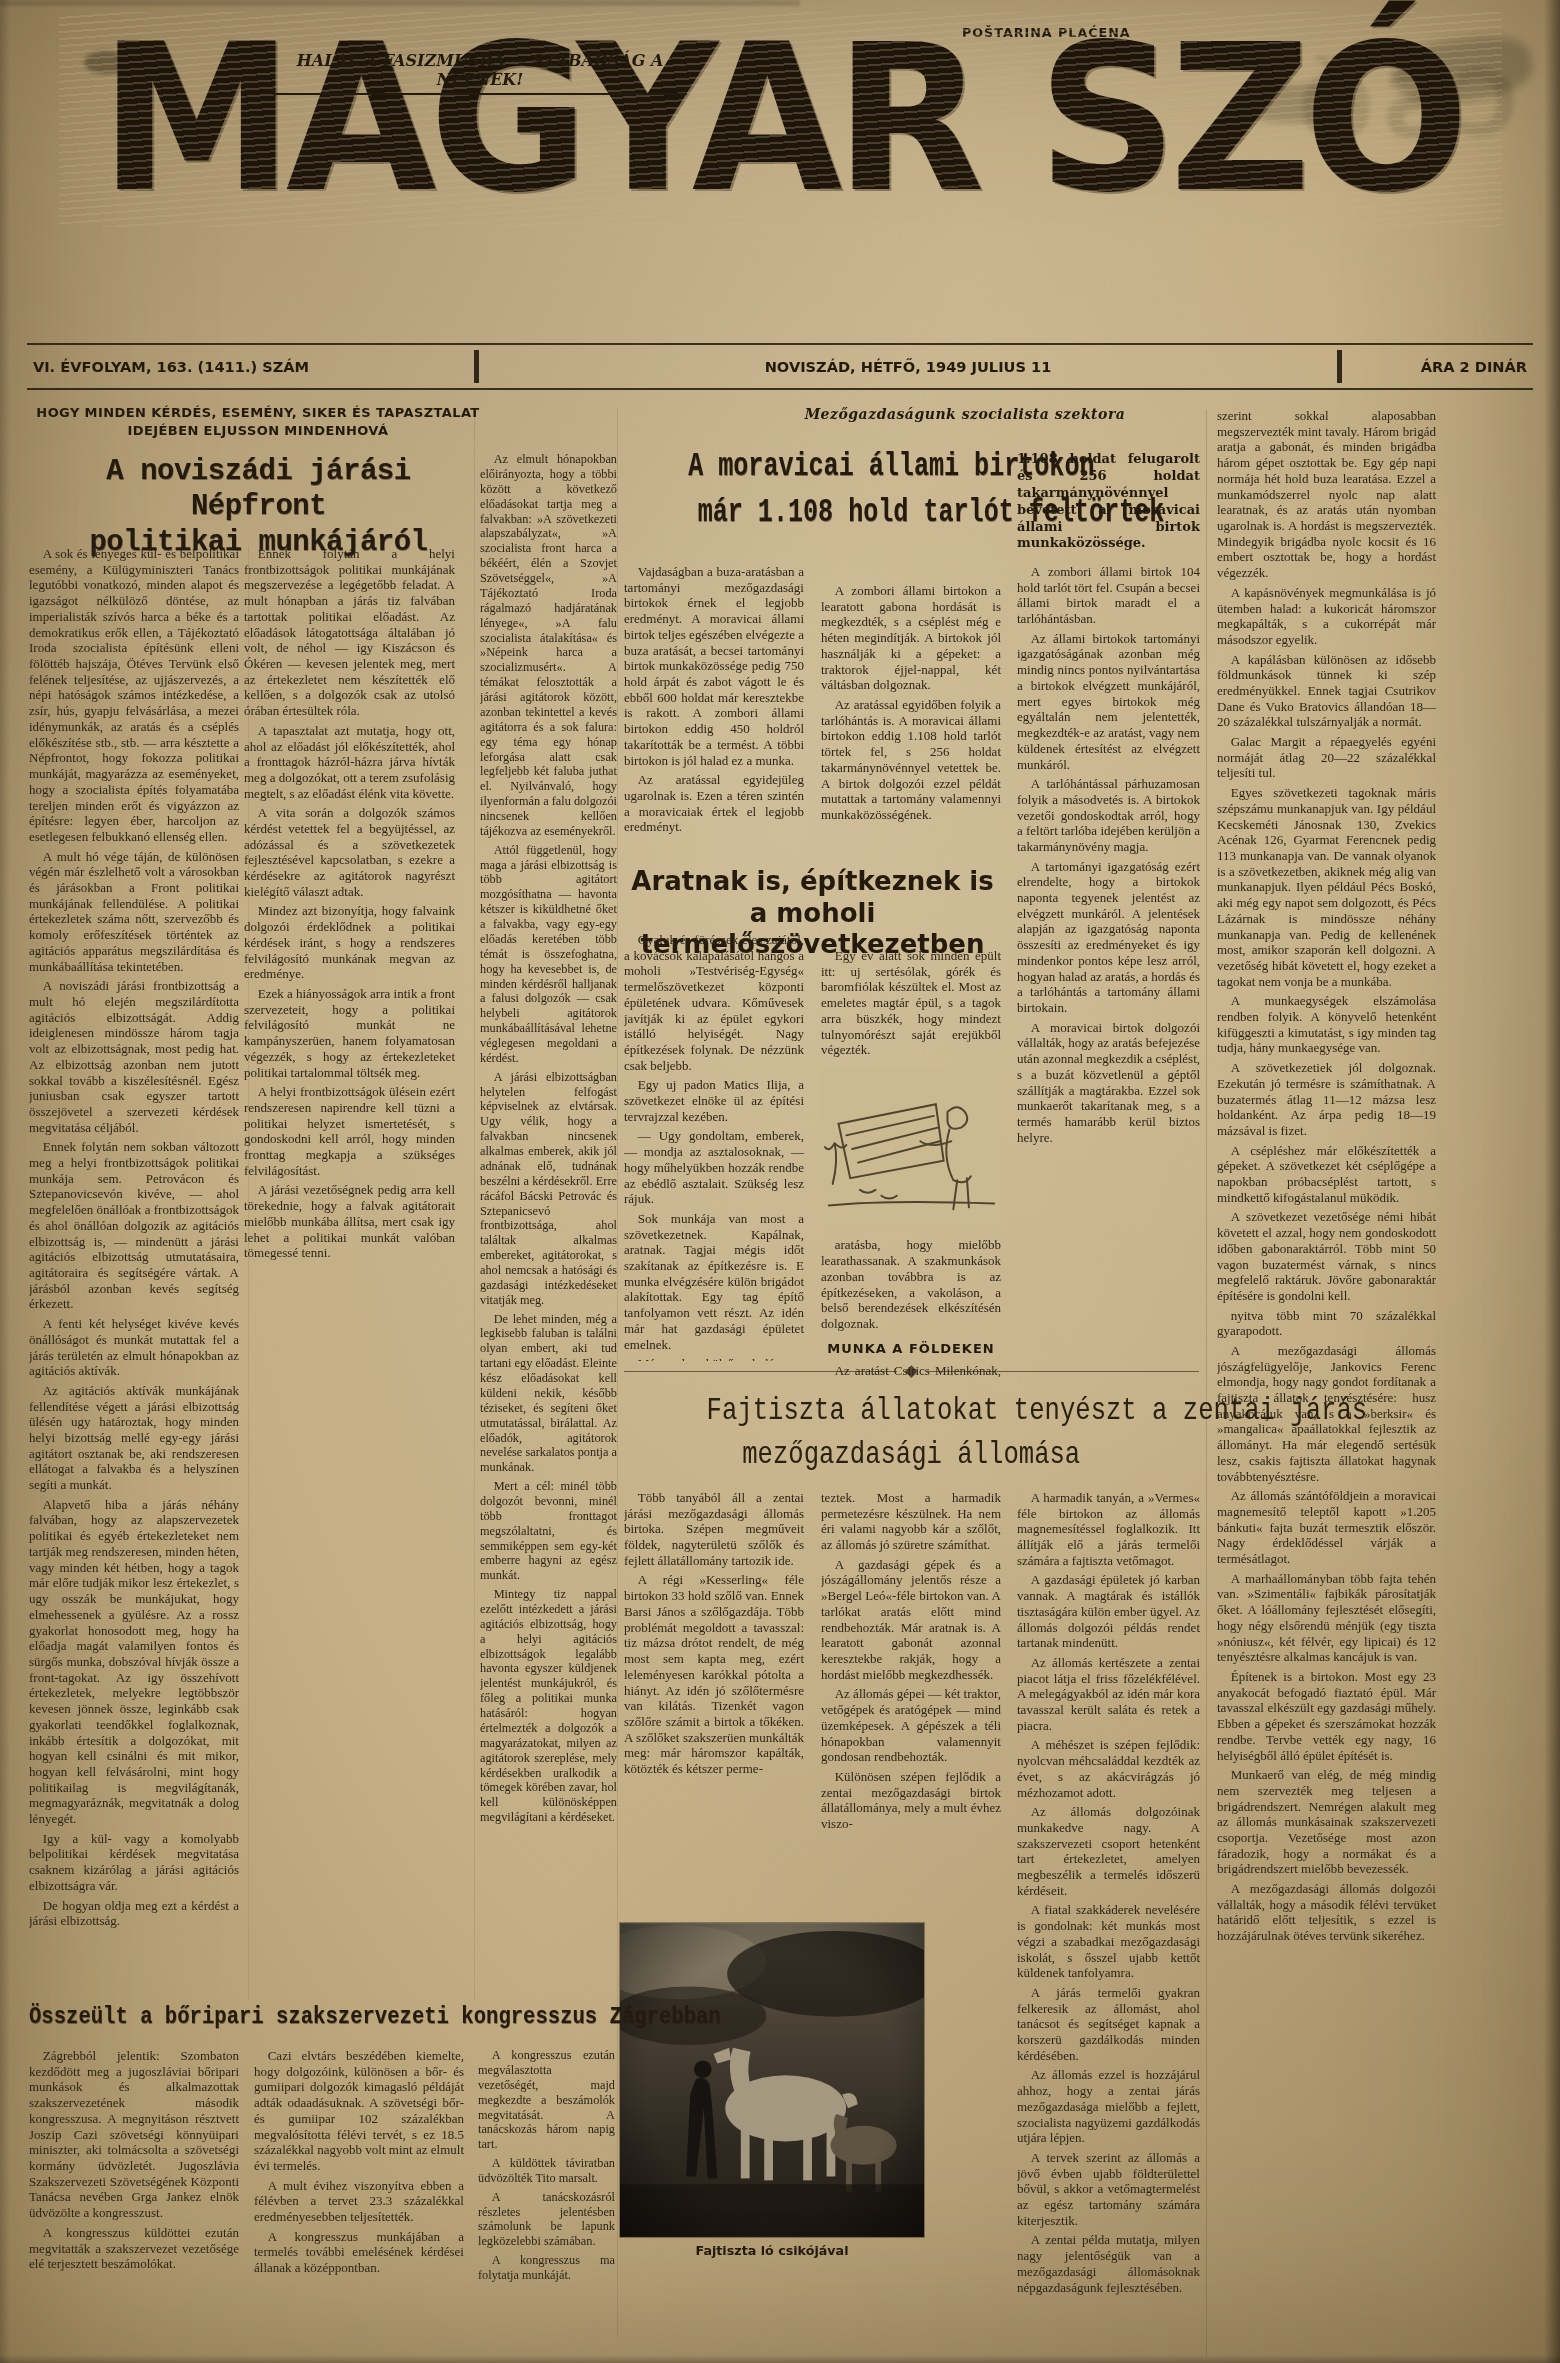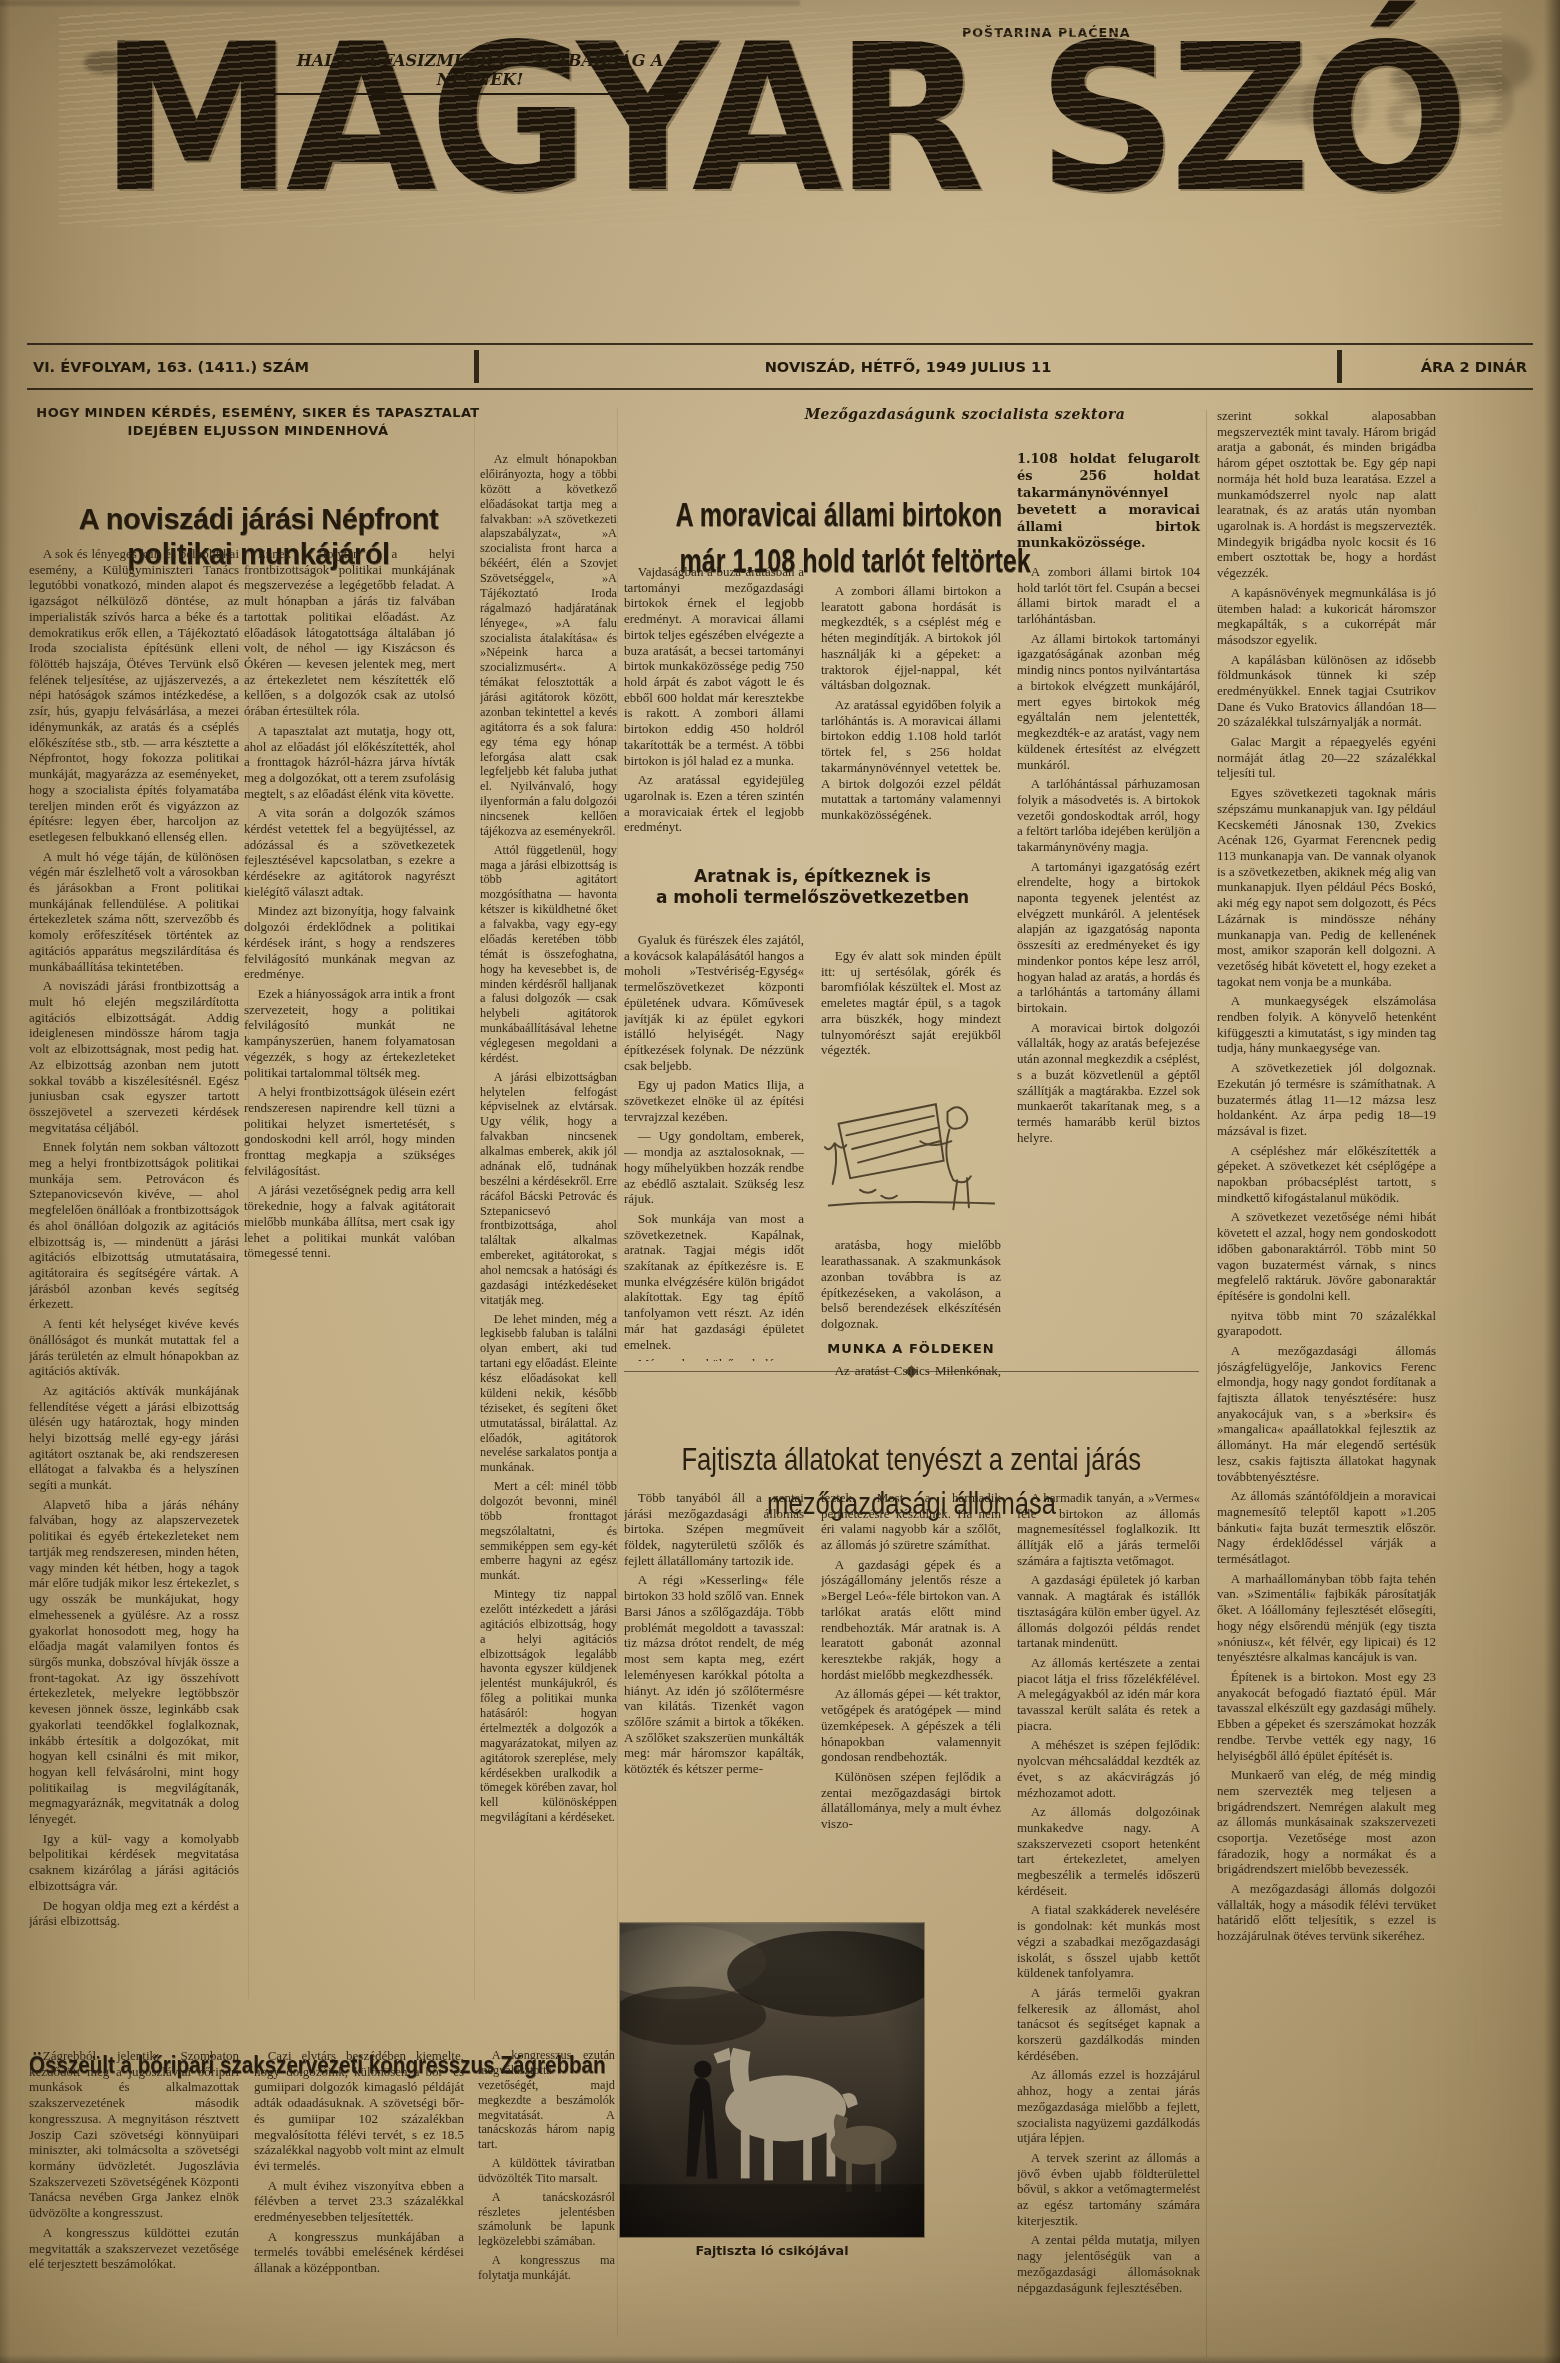--- a/index.html
+++ b/index.html
@@ -77,34 +77,34 @@
   .bodytext.narrow{font-size:12.3px;}
   .kicker{
     position:absolute;text-align:center;font-family:"DejaVu Sans",sans-serif;
     font-weight:bold;font-size:13px;line-height:1.35;letter-spacing:0.4px;color:var(--ink-strong);
   }
   .kicker-italic{
     position:absolute;text-align:center;font-family:"DejaVu Serif",serif;
     font-style:italic;font-weight:bold;font-size:14px;letter-spacing:0.5px;color:var(--ink-strong);
   }
   .headline{
-    position:absolute;text-align:center;font-family:Liberation Sans, sans-serif;
-    font-weight:bold;color:#241b0e;text-shadow:0.5px 0.5px 0 rgba(36,27,14,.45);margin-top:48px;
+    position:absolute;text-align:center;font-family:Liberation Mono, monospace;
+    font-weight:bold;color:#241b0e;text-shadow:0.5px 0.5px 0 rgba(36,27,14,.45);
   }
   .squeeze{display:inline-block;white-space:nowrap;transform:scaleX(var(--sx,1));transform-origin:center;}
   .hl-nepfront{top:454px;left:39px;width:439px;font-size:29px;line-height:1.22;letter-spacing:-0.5px;}
   .hl-moravica{top:444px;left:624px;width:382px;font-size:33px;line-height:1.4;}
   .hl-moravica .squeeze{--sx:.76;}
   .hl-zenta{top:1389px;left:624px;width:575px;font-weight:normal;font-size:32px;line-height:1.38;text-shadow:none;color:#2a2112;}
   .hl-zenta .squeeze{--sx:.8;}
   .hl-congress{top:2003px;left:29px;width:599px;text-align:left;font-size:23.4px;line-height:1.2;}
   .hl-congress .squeeze{--sx:.88;transform-origin:left;}
   .subhead{
     position:absolute;text-align:center;font-family:"DejaVu Sans",sans-serif;font-weight:bold;
-    font-size:17px;line-height:1.22;color:#241b0e;
+    font-size:26px;line-height:1.22;color:#241b0e;
   }
   .lead{
     position:absolute;font-family:"DejaVu Serif",serif;font-weight:bold;
     font-size:13px;line-height:1.3;text-align:justify;color:var(--ink-strong);
   }
   .crosshead{
     text-align:center;font-family:"DejaVu Sans",sans-serif;font-weight:bold;
     font-size:13px;letter-spacing:1px;margin:8.8px 0 6.8px;color:var(--ink-strong);
   }
   .divider{position:absolute;top:1367px;left:624px;width:575px;display:flex;align-items:center;}

